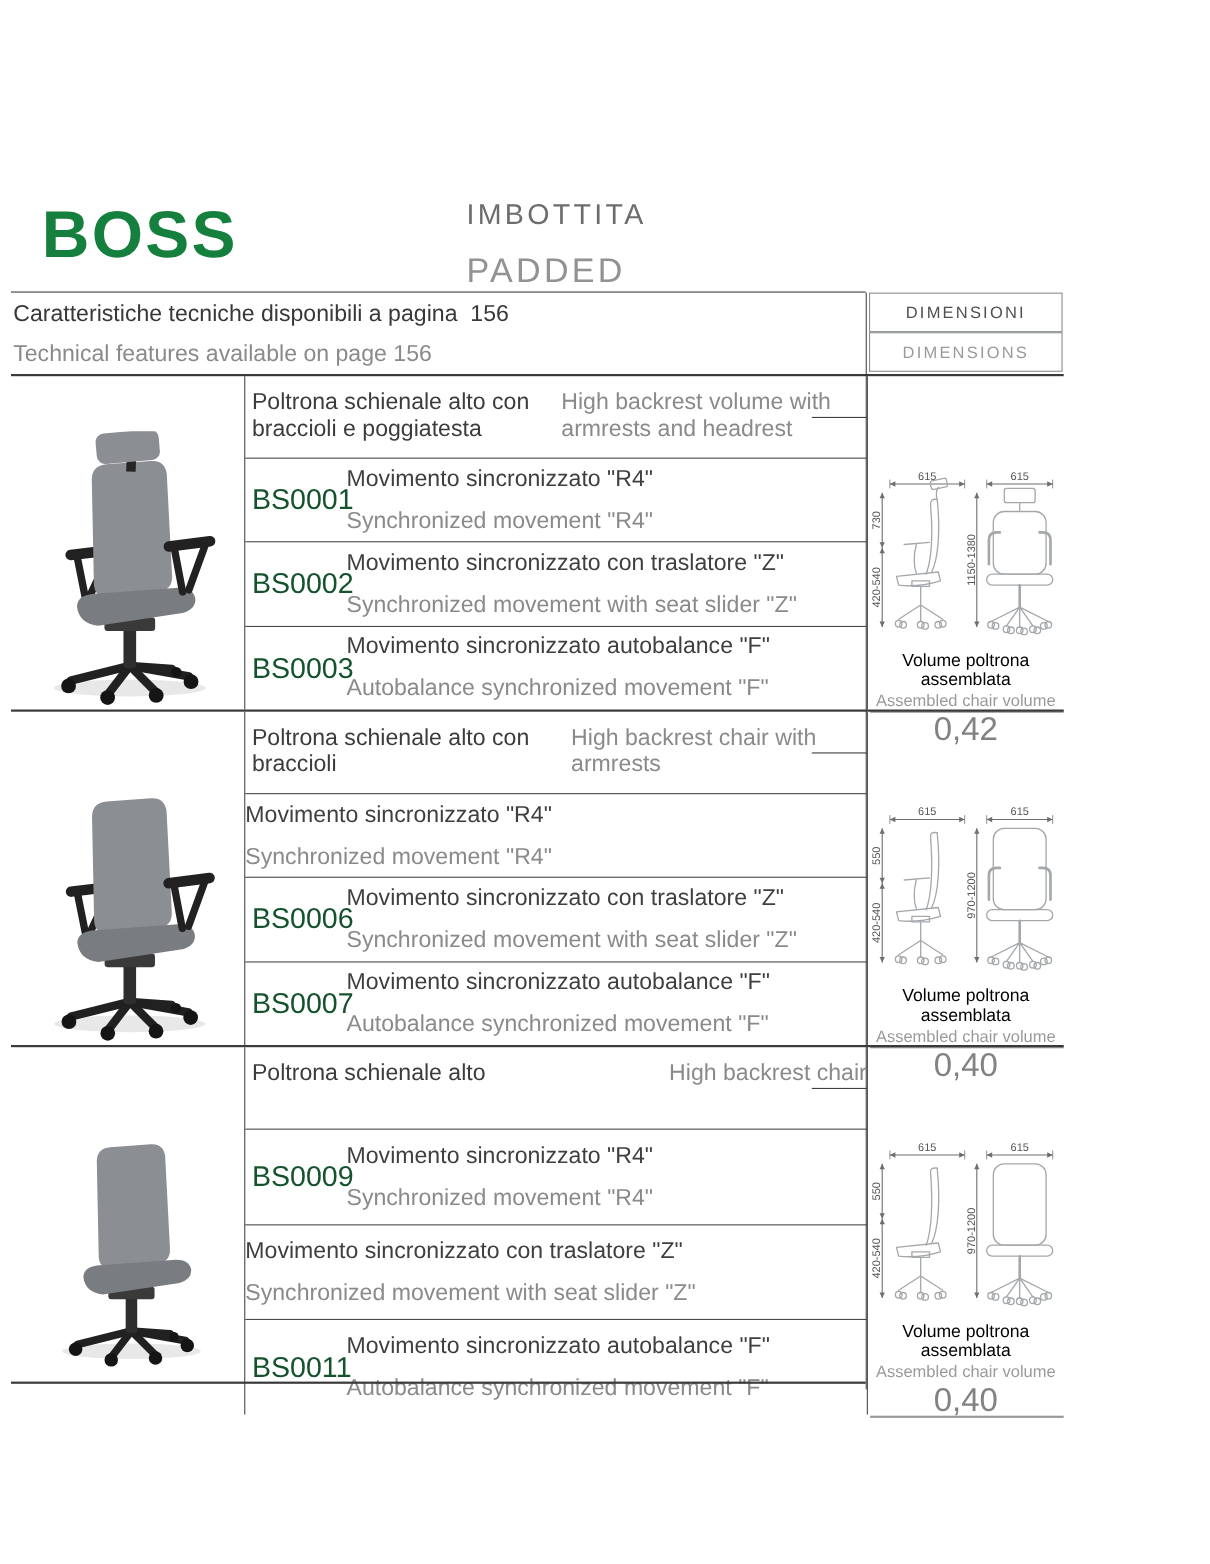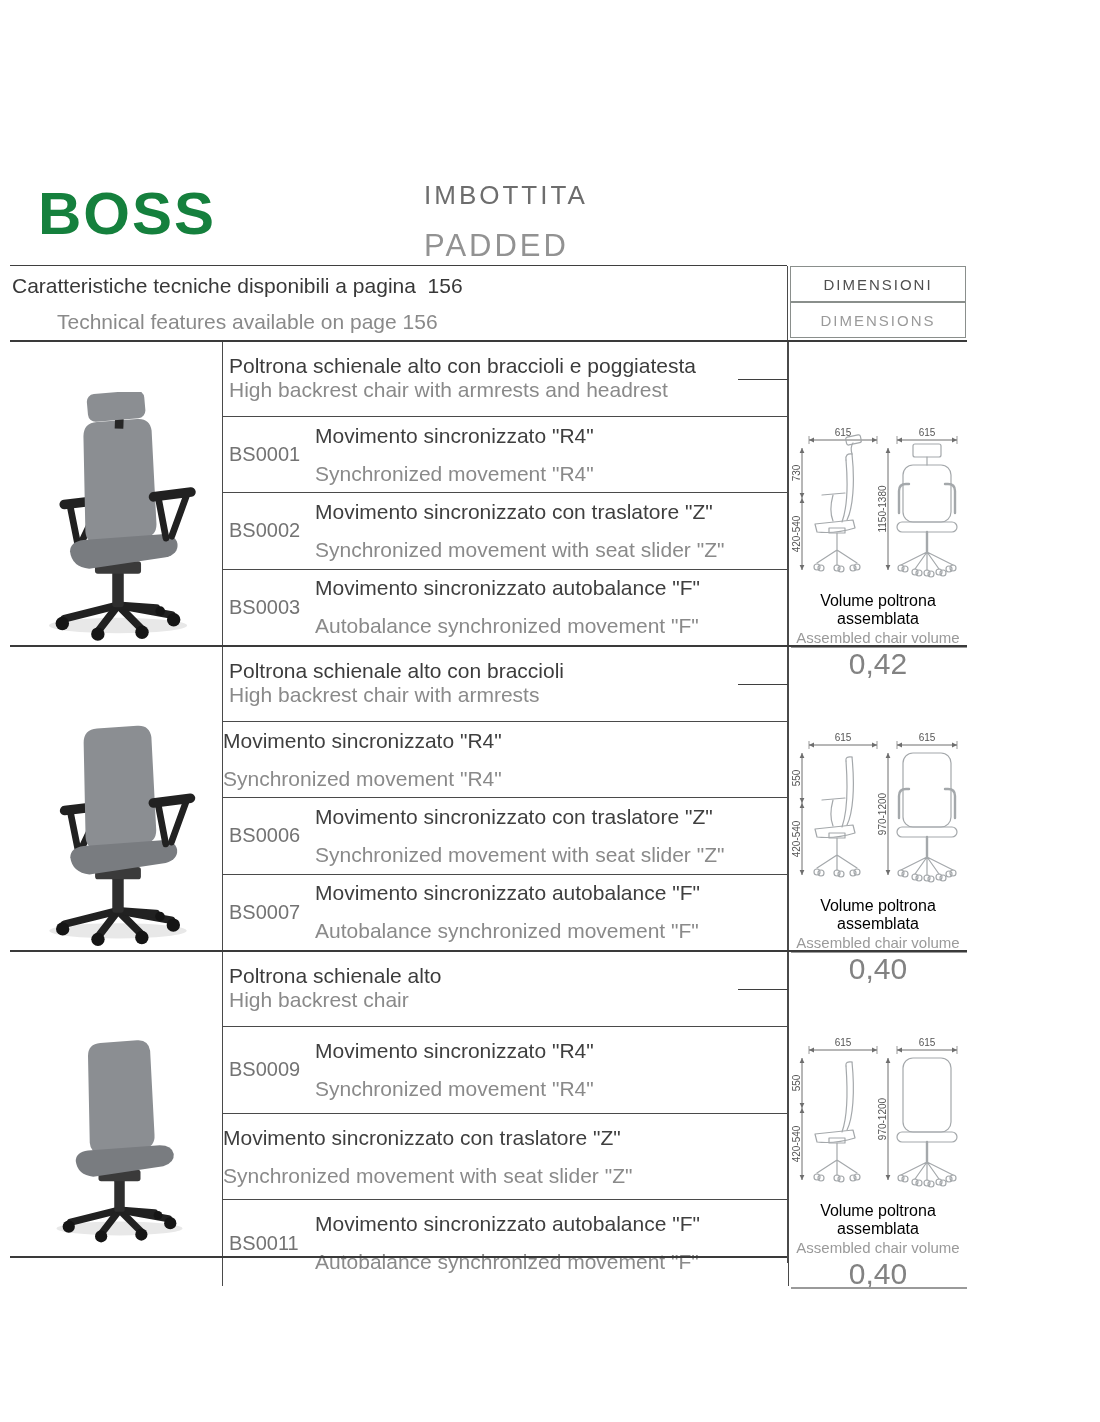--- a/index.html
+++ b/index.html
@@ -6,47 +6,47 @@
   .page{position:relative;width:1100px;height:1422px;background:#ffffff;
         font-family:"Liberation Sans", sans-serif;overflow:hidden;}
 
   
   .brand{position:absolute;left:38px;top:184px;font-size:60px;font-weight:bold;
          color:#15803d;letter-spacing:2px;line-height:1;}
   .subtitle-it{position:absolute;left:424px;top:180px;font-size:26px;color:#6d6d6d;letter-spacing:3px;}
   .subtitle-en{position:absolute;left:424px;top:228px;font-size:31px;color:#929292;letter-spacing:3px;}
   .rule-top{position:absolute;left:10px;top:265px;width:777px;height:1px;background:#3f3f3f;}
   .note-it{position:absolute;left:12px;top:274px;font-size:21px;color:#383838;white-space:pre;}
-  .note-en{position:absolute;left:12px;top:310px;font-size:21px;color:#8a8a8a;margin-left:45px;}
+  .note-en{position:absolute;left:12px;top:310px;font-size:21px;color:#8a8a8a;}
   .dim-box{position:absolute;left:790px;width:176px;height:36px;border:1px solid #8a8f8c;
            display:flex;align-items:center;justify-content:center;font-size:15px;letter-spacing:2px;
            box-sizing:border-box;background:#fff;}
   .dim-box.it{top:266px;color:#4f4f4f;}
   .dim-box.en{top:302px;color:#9a9a9a;}
   .vdivider{position:absolute;left:787px;top:266px;width:1px;height:997px;background:#4a4a4a;}
   .final-line{position:absolute;left:10px;top:1256px;width:777px;height:2px;background:#3a3a3a;}
 
   
   .section{position:absolute;left:10px;width:957px;border-top:2px solid #3a3a3a;box-sizing:border-box;}
   .chair-cell{position:absolute;left:0;top:0;width:212px;height:100%;}
   .chair-box{position:absolute;}
   .chair-box svg{display:block;width:100%;height:100%;}
 
   .mid-cell{position:absolute;left:212px;top:0;width:565px;height:100%;
             border-left:1px solid #4a4a4a;border-right:1px solid #4a4a4a;
             box-sizing:content-box;display:flex;flex-direction:column;}
   .sec-title{height:75px;border-bottom:1px solid #4a4a4a;position:relative;
-             display:flex;flex-direction:column;justify-content:space-between;
+             display:flex;flex-direction:row;justify-content:space-between;
              padding:12px 0 23px 6px;box-sizing:border-box;}
   .t-it{font-size:21px;color:#3c3c3c;}
   .t-en{font-size:21px;color:#8a8a8a;}
   .leader{position:absolute;right:0;top:37px;width:50px;height:1px;background:#3f3f3f;}
   .srow{flex:1;border-bottom:1px solid #4a4a4a;display:flex;}
   .srow:last-child{border-bottom:none;}
-  .code{width:86px;display:flex;align-items:center;padding-left:6px;font-size:20px;color:#737373;flex:none;}
+  .code{width:86px;display:flex;align-items:center;padding-left:6px;font-size:26px;color:#14532d;flex:none;}
   .descs{flex:1;display:flex;flex-direction:column;justify-content:center;gap:14px;}
   .d-it{font-size:21px;color:#3f3f3f;}
   .d-en{font-size:21px;color:#8a8a8a;}
 
   .right-cell{position:absolute;left:779px;top:0;width:178px;height:100%;}
   .diagram{position:absolute;left:0;top:86px;width:178px;height:160px;}
   .diagram svg{display:block;width:100%;height:100%;}
   .volume{position:absolute;left:0;top:250px;width:178px;text-align:center;}
   .vol-it{font-size:16px;color:#000000;line-height:1.15;}
   .vol-en{font-size:15px;color:#9a9a9a;line-height:1.15;}
@@ -106,21 +106,21 @@
               <path d="M142,110 L150,152" stroke-width="7"></path>
               <path d="M172,106 L156,150" stroke-width="7"></path>
               <path d="M137,109 L176,104" stroke-width="10"></path>
             </g>
           </svg>
         </div>
     </div>
     <div class="mid-cell">
       <div class="sec-title">
         <div class="t-it">Poltrona schienale alto con braccioli e poggiatesta</div>
-        <div class="t-en">High backrest chair with armrests and headrest</div>
+        <div class="t-en">High backrest volume with armrests and headrest</div>
         <div class="leader"></div>
       </div>
       <div class="srow">
         <div class="code">BS0001</div>
         <div class="descs">
           <div class="d-it">Movimento sincronizzato "R4"</div>
           <div class="d-en">Synchronized movement "R4"</div>
         </div>
       </div>
       <div class="srow">

